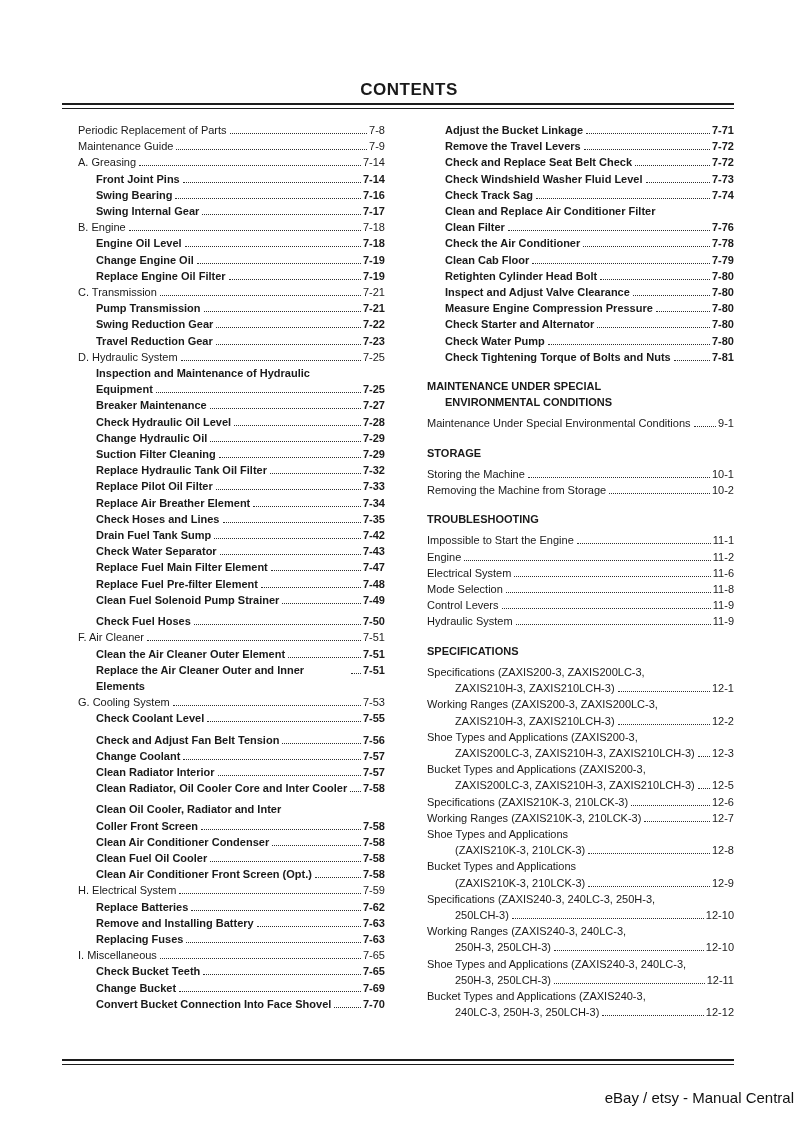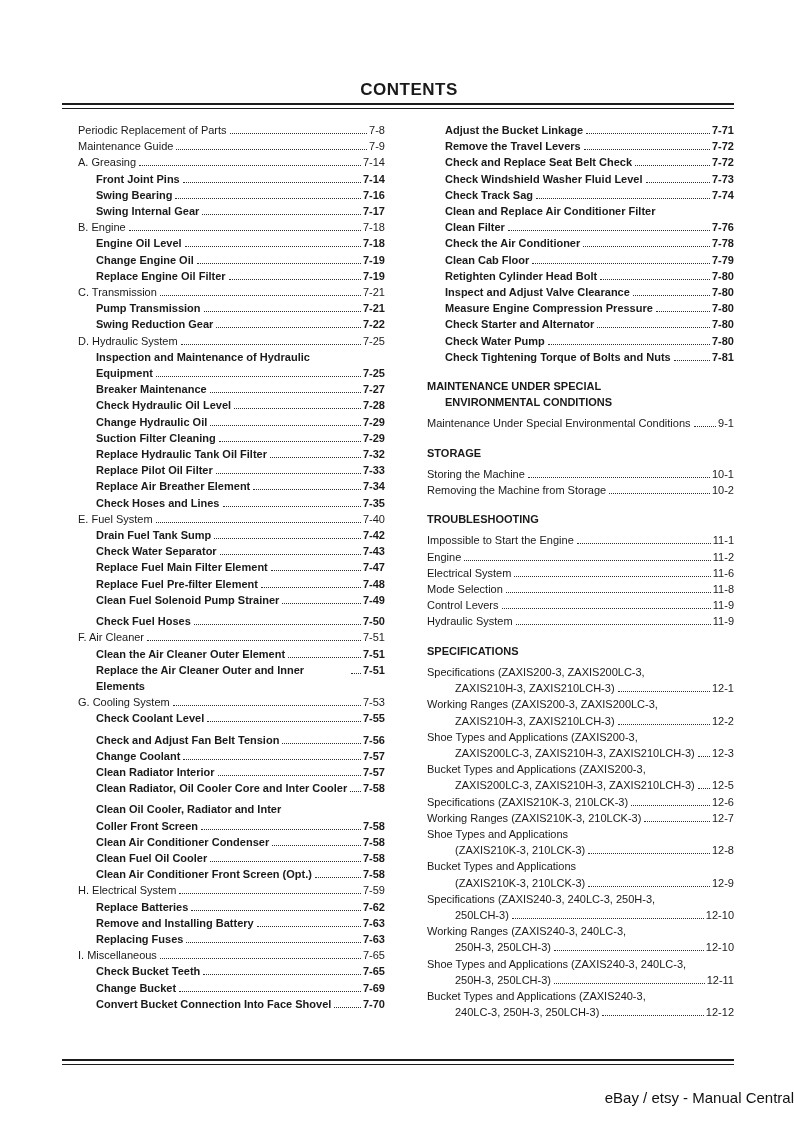--- a/index.html
+++ b/index.html
@@ -138,20 +138,25 @@
         <div class="row i1">
           <span class="txt">Pump Transmission</span>
           <span class="leader"></span>
           <span class="pg">7-21</span>
         </div>
         <div class="row i1">
           <span class="txt">Swing Reduction Gear</span>
           <span class="leader"></span>
           <span class="pg">7-22</span>
         </div>
+        <div class="row i1">
+          <span class="txt">Travel Reduction Gear</span>
+          <span class="leader"></span>
+          <span class="pg">7-23</span>
+        </div>
         <div class="row">
           <span class="txt">D. Hydraulic System</span>
           <span class="leader"></span>
           <span class="pg">7-25</span>
         </div>
         <div class="row i1">
           <span class="txt">Inspection and Maintenance of Hydraulic</span>
         </div>
         <div class="row i1">
           <span class="txt">Equipment</span>
@@ -190,25 +195,20 @@
         </div>
         <div class="row i1">
           <span class="txt">Replace Air Breather Element</span>
           <span class="leader"></span>
           <span class="pg">7-34</span>
         </div>
         <div class="row i1">
           <span class="txt">Check Hoses and Lines</span>
           <span class="leader"></span>
           <span class="pg">7-35</span>
-        </div>
-        <div class="row">
-          <span class="txt">E. Fuel System</span>
-          <span class="leader"></span>
-          <span class="pg">7-40</span>
         </div>
         <div class="row i1">
           <span class="txt">Drain Fuel Tank Sump</span>
           <span class="leader"></span>
           <span class="pg">7-42</span>
         </div>
         <div class="row i1">
           <span class="txt">Check Water Separator</span>
           <span class="leader"></span>
           <span class="pg">7-43</span>

